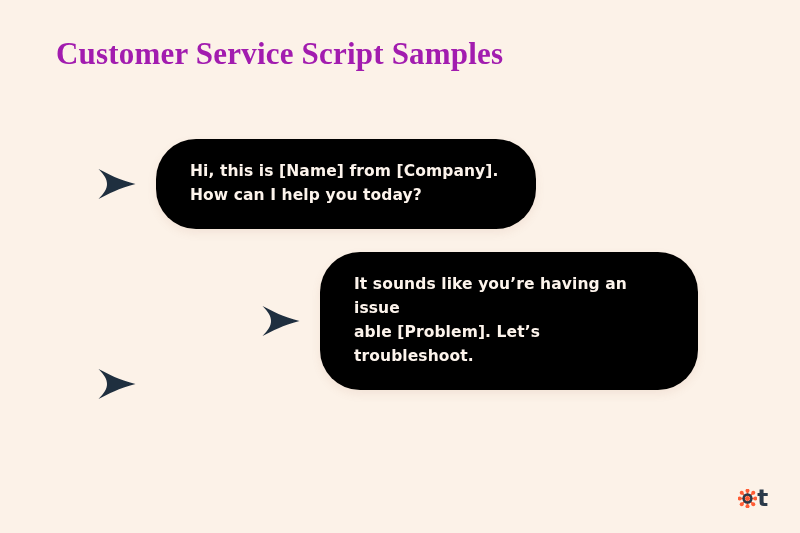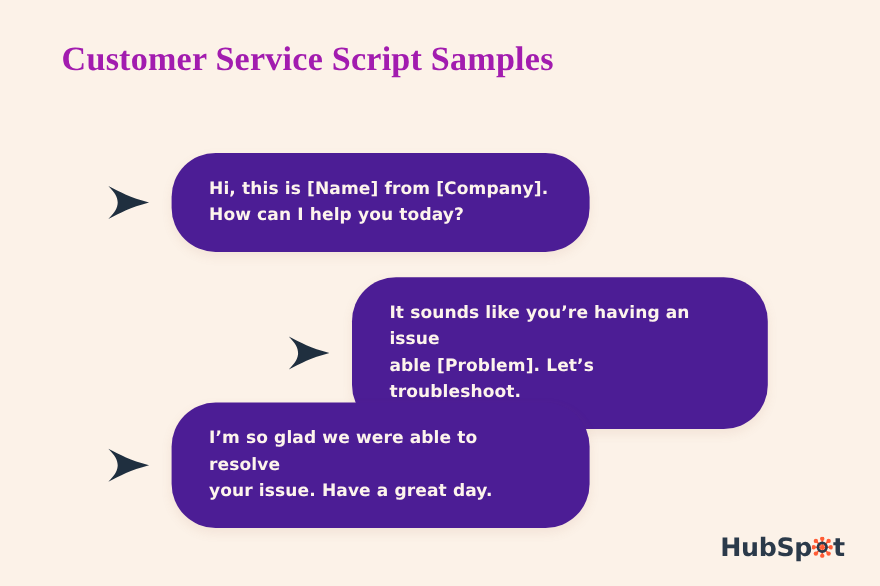--- a/index.html
+++ b/index.html
@@ -47,21 +47,21 @@
   .arrow-marker {
     flex: 0 0 auto;
     width: 42px;
     height: 36px;
     display: block;
     margin-right: 18px;
   }
 
   .bubble {
     flex: 0 0 auto;
-    background: #4c1d95;
+    background: #000000;
     border-radius: 40px;
     box-sizing: border-box;
     padding: 20px 34px 22px 34px;
     box-shadow: 0 4px 10px rgba(170, 110, 80, 0.10);
   }
   .bubble-text {
     color: #FDF4EC;
     font-family: "DejaVu Sans", "Liberation Sans", sans-serif;
     font-weight: bold;
     font-size: 15.5px;
@@ -124,29 +124,24 @@
     <div class="bubble" id="bubble-2">
       <p class="bubble-text">It sounds like you’re having an issue
 able [Problem]. Let’s troubleshoot.</p>
     </div>
   </div>
 
   <div class="script-row" id="script-row-3">
     <svg class="arrow-marker" viewBox="0 0 42 36" aria-hidden="true">
       <path d="M2.5 3.0 C 13.5 8.5, 22 13.5, 39.5 18.0 C 22 22.5, 13.5 27.5, 2.5 33.0 C 8.5 27.0, 11.0 22.5, 11.0 18.0 C 11.0 13.5, 8.5 9.0, 2.5 3.0 Z" fill="#1F2F3F"></path>
     </svg>
-    <div class="bubble" id="bubble-3">
-      <p class="bubble-text">I’m so glad we were able to resolve
-your issue. Have a great day.</p>
-    </div>
   </div>
 
   <div id="brand-logo">
     <div id="brand-wordmark">
-      <span>HubSp</span>
       <span id="brand-sprocket">
         <svg viewBox="0 0 40 40" width="19" height="19" aria-hidden="true">
           <g stroke="#FF5C35" stroke-width="3.2" stroke-linecap="round">
             <line x1="20" y1="20" x2="20" y2="4"></line>
             <line x1="20" y1="20" x2="31.3" y2="8.7"></line>
             <line x1="20" y1="20" x2="36" y2="20"></line>
             <line x1="20" y1="20" x2="31.3" y2="31.3"></line>
             <line x1="20" y1="20" x2="20" y2="36"></line>
             <line x1="20" y1="20" x2="8.7" y2="31.3"></line>
             <line x1="20" y1="20" x2="4" y2="20"></line>

